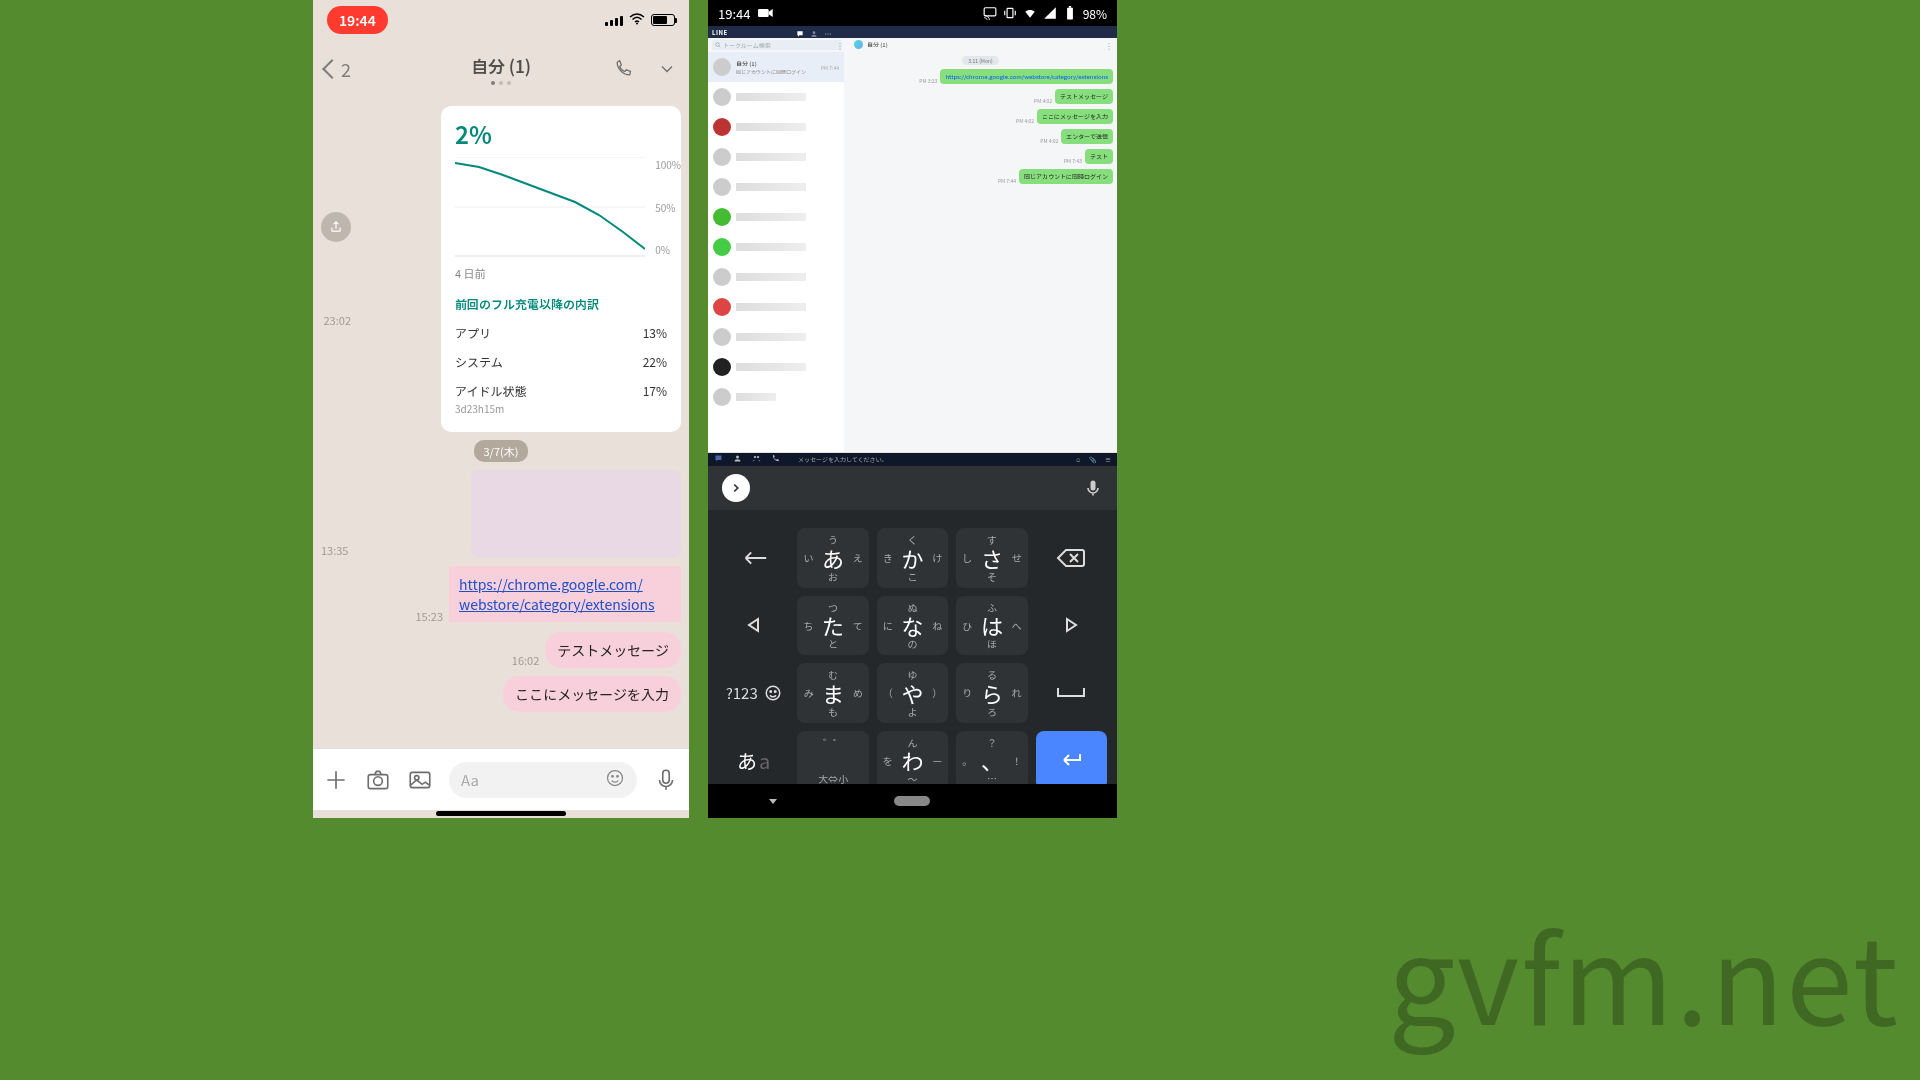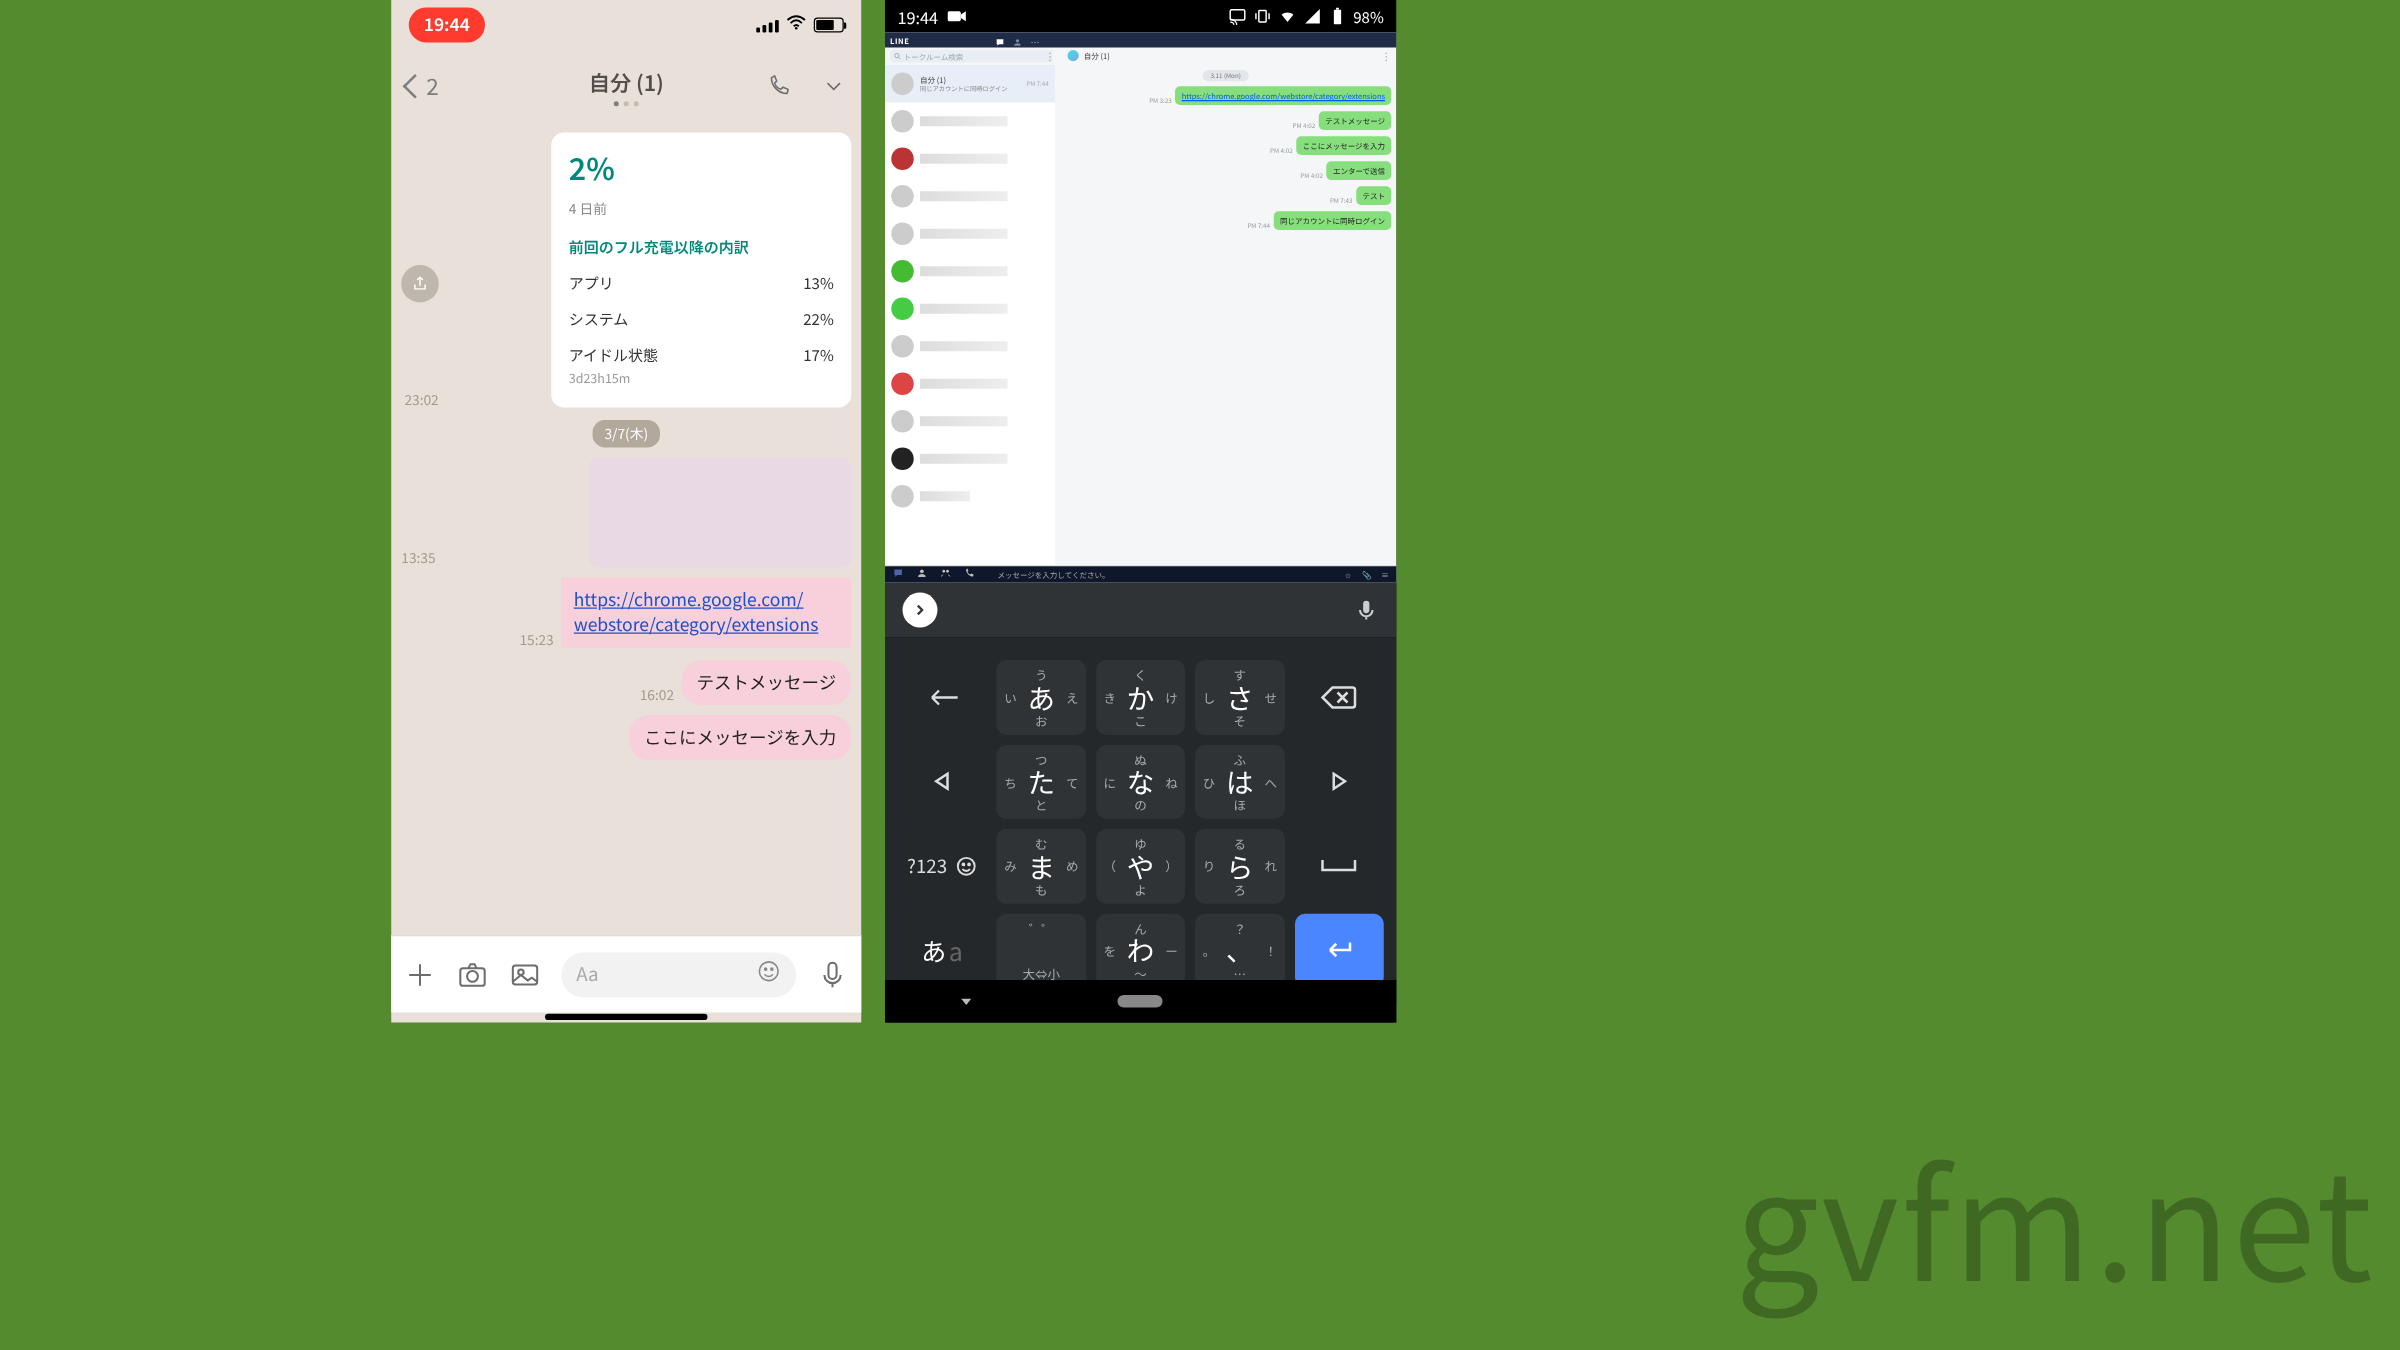--- a/index.html
+++ b/index.html
@@ -86,21 +86,21 @@
   .sb-item{height:30px;display:flex;align-items:center;gap:5px;padding:0 5px;}
   .sb-item.sel{background:#e8eef7;}
   .sb-avatar{width:18px;height:18px;border-radius:50%;background:#ccc;}
   .sb-blur{height:8px;width:70px;background:linear-gradient(90deg,#ddd,#eee);}
   .sb-time{font-size:5px;color:#aaa;margin-left:auto;}
   .line-main{position:absolute;left:136px;top:26px;right:0;bottom:14px;padding:4px;}
   .line-date-chip{background:#e3e6ea;color:#777;font-size:5px;border-radius:6px;padding:1px 6px;width:fit-content;margin:0 auto 4px;}
   .line-bubble-row{display:flex;justify-content:flex-end;align-items:flex-end;gap:3px;margin-bottom:5px;}
   .line-time{font-size:5px;color:#999;}
   .line-bubble{background:#86de7c;padding:3px 5px;border-radius:4px;font-size:6px;color:#222;}
-  .line-bubble a{color:#0059ff;text-decoration:underline;}
+  .line-bubble a{color:#0059ff;}
   .line-footer{position:absolute;left:0;right:0;bottom:0;height:14px;background:#0f172a;border-top:1px solid #e3e3e3;display:flex;align-items:center;padding:0 6px;font-size:6px;color:#aaa;}
   .line-footer-left{display:flex;gap:10px;}
   .line-footer-right{margin-left:auto;display:flex;gap:8px;color:#aaa;}
 
   
   .ime-toolbar{background:#2f3336;height:44px;display:flex;align-items:center;padding:0 14px;}
   .ime-expand{width:28px;height:28px;border-radius:50%;background:#fff;display:flex;align-items:center;justify-content:center;}
   .ime-mic{margin-left:auto;color:#ccc;width:20px;height:20px;}
   .ime-kbd{background:#25282b;height:294px;display:grid;grid-template-columns:repeat(5,1fr);grid-template-rows:repeat(4,1fr);gap:0;padding:14px 6px 10px;}
   .kkey{position:relative;display:flex;align-items:center;justify-content:center;color:#ddd;font-size:13px;}
@@ -174,20 +174,33 @@
       <div style="display:flex;flex-direction:column;align-items:flex-end;gap:70px;margin-top:106px;">
         <div class="share-circle">
           <svg width="14" height="14" viewBox="0 0 24 24" stroke="#fff" fill="none" stroke-width="2">
               <path d="M12 3v12M8 7l4-4 4 4M5 13v6h14v-6"></path>
             </svg>
         </div>
         <div class="time-lbl">23:02</div>
       </div>
       <div class="card">
         <div class="card-pct">2%</div>
+        <div class="mini-chart">
+          <svg viewBox="0 0 190 100" preserveAspectRatio="none">
+            <line x1="0" y1="0" x2="190" y2="0" stroke="#eee"></line>
+            <line x1="0" y1="50" x2="190" y2="50" stroke="#eee"></line>
+            <line x1="0" y1="99" x2="190" y2="99" stroke="#ddd"></line>
+            <polyline points="0,6 24,10 48,18 72,27 96,36 120,45 144,58 168,75 190,92" fill="none" stroke="#00897b" stroke-width="2"></polyline>
+          </svg>
+          <div class="mini-y-lbls">
+            <span>100%</span>
+            <span>50%</span>
+            <span>0%</span>
+          </div>
+        </div>
         <div class="card-sub">4 日前</div>
         <div class="card-section-title">前回のフル充電以降の内訳</div>
         <div class="card-row">
             <span>アプリ</span>
             <span>13%</span>
           </div>
         <div class="card-row">
             <span>システム</span>
             <span>22%</span>
           </div>

